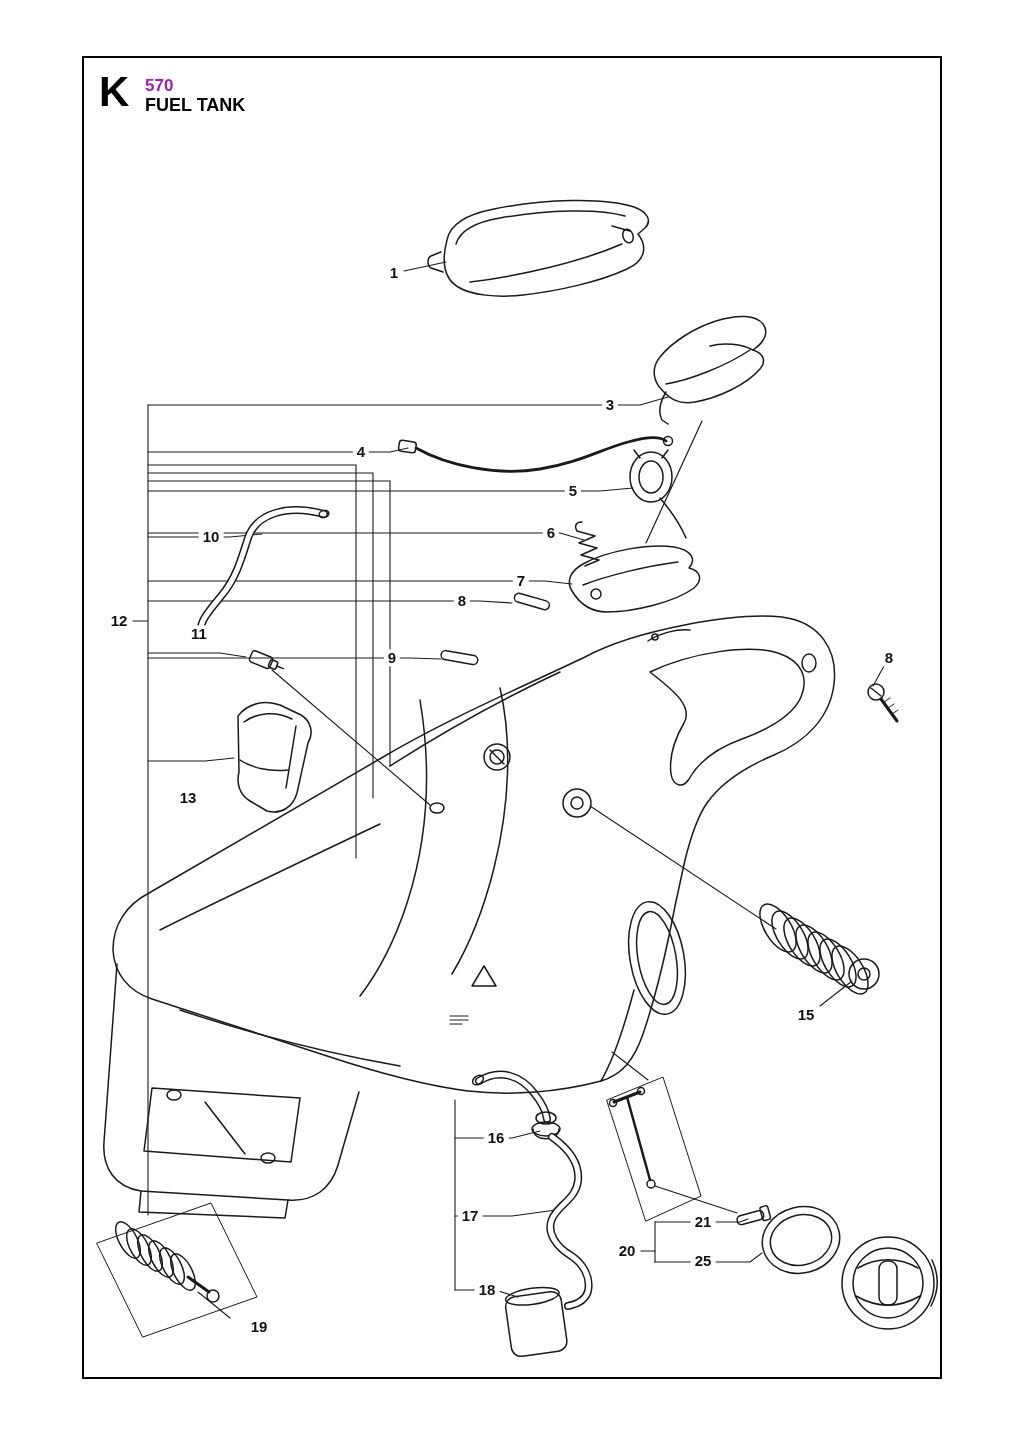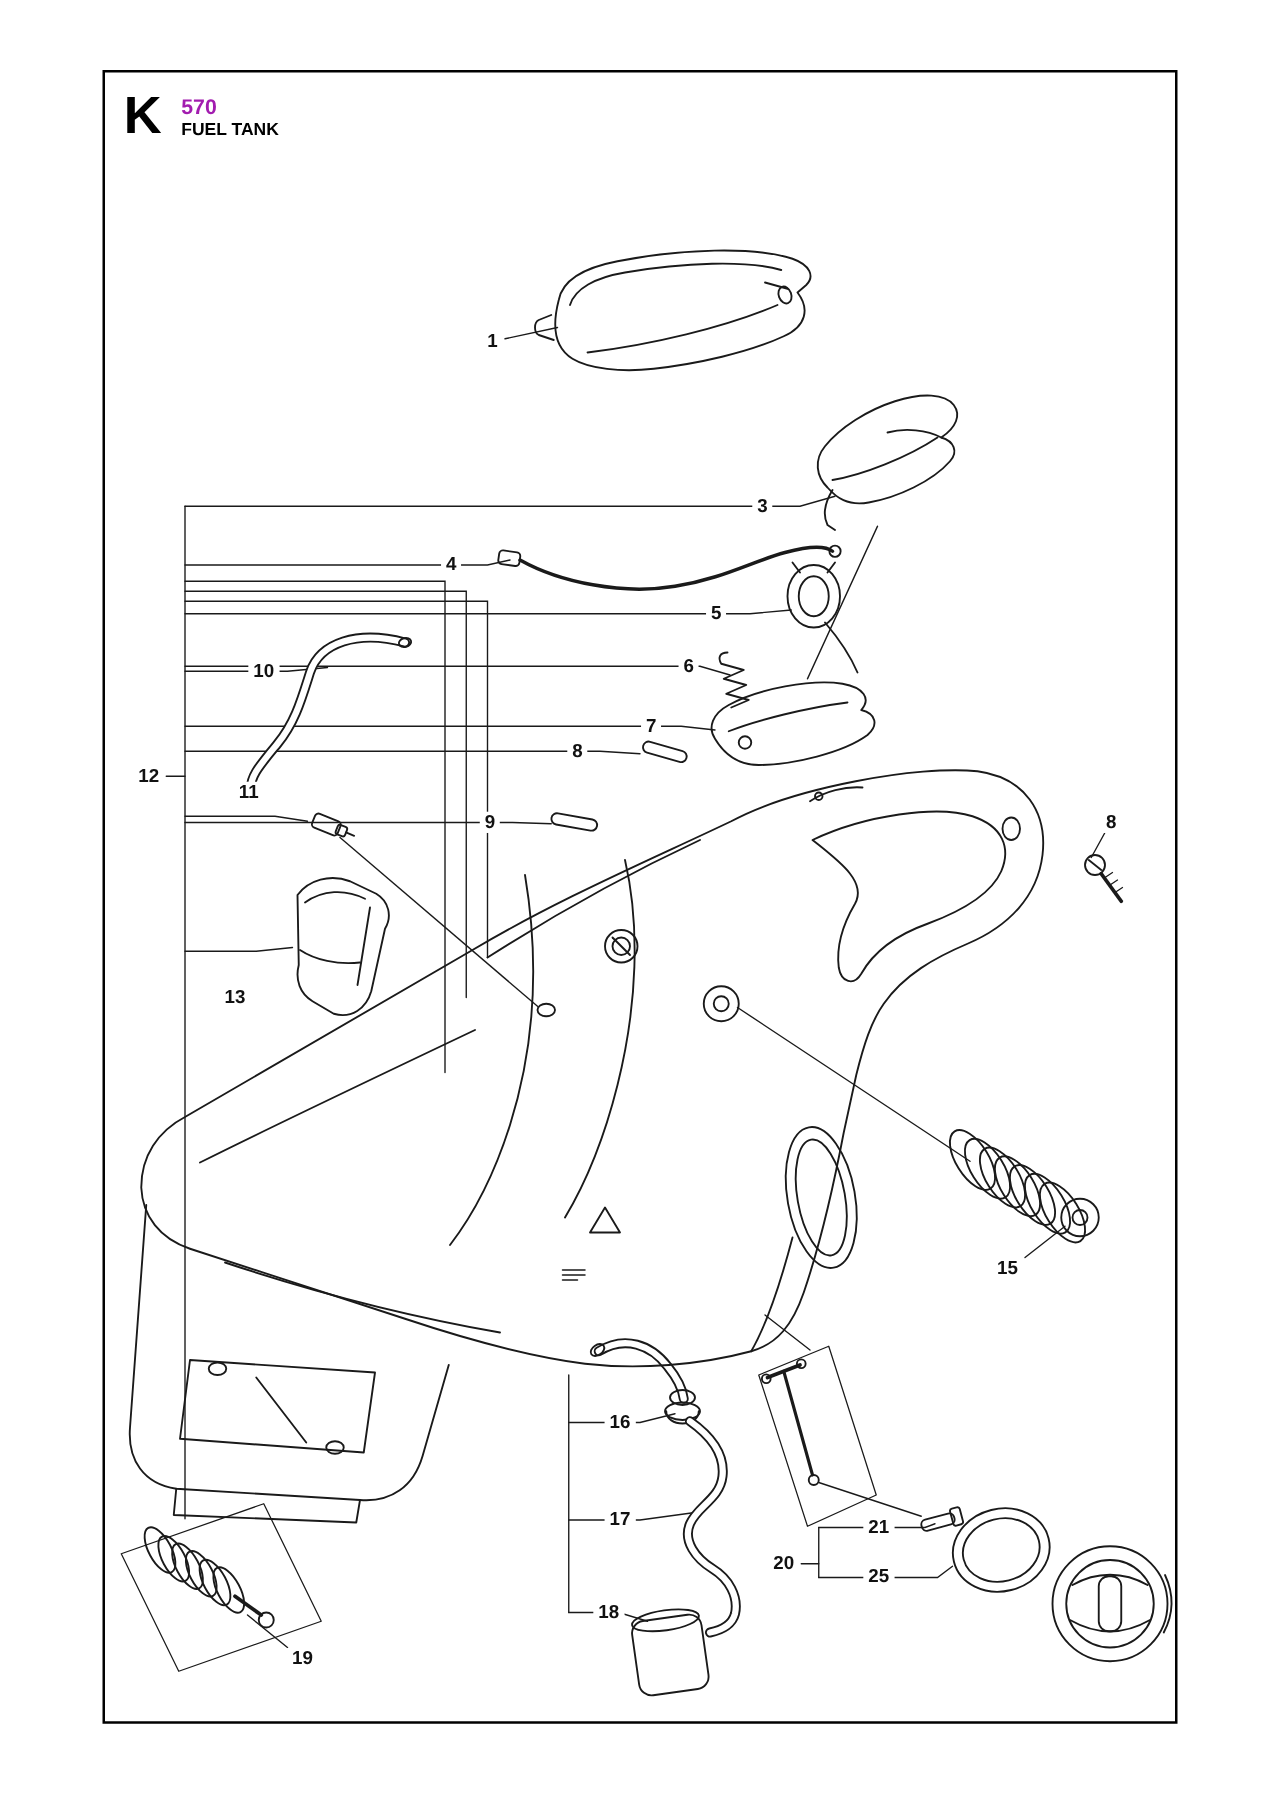--- a/index.html
+++ b/index.html
@@ -8,21 +8,21 @@
     font-family:"Liberation Sans",sans-serif;overflow:hidden;
   }
   svg.art{position:absolute;left:0;top:0;display:block;}
   .hdr-letter{
     position:absolute;left:99px;top:68px;font-size:42px;font-weight:700;color:#000;
   }
   .hdr-model{
     position:absolute;left:145px;top:76px;font-size:17px;font-weight:700;color:#a21caf;
   }
   .hdr-title{
-    position:absolute;left:145px;top:95px;font-size:14px;font-weight:700;color:#000;
+    position:absolute;left:145px;top:95px;font-size:18px;font-weight:700;color:#000;
   }
   .part-num{
     position:absolute;transform:translate(-50%,-50%);
     font-size:15px;font-weight:700;color:#111;background:#fff;
     padding:0 4px;line-height:1.15;white-space:nowrap;
   }
 </style>
 </head>
 <body>
 
@@ -261,20 +261,20 @@
   <div class="part-num" style="left:521px;top:581px">7</div>
   <div class="part-num" style="left:462px;top:601px">8</div>
   <div class="part-num" style="left:392px;top:658px">9</div>
   <div class="part-num" style="left:211px;top:537px">10</div>
   <div class="part-num" style="left:199px;top:634px">11</div>
   <div class="part-num" style="left:119px;top:621px">12</div>
   <div class="part-num" style="left:188px;top:798px">13</div>
   <div class="part-num" style="left:889px;top:658px">8</div>
   <div class="part-num" style="left:806px;top:1015px">15</div>
   <div class="part-num" style="left:496px;top:1138px">16</div>
-  <div class="part-num" style="left:496px;top:1216px">17</div>
+  <div class="part-num" style="left:470px;top:1216px">17</div>
   <div class="part-num" style="left:487px;top:1290px">18</div>
-  <div class="part-num" style="left:242px;top:1327px">19</div>
+  <div class="part-num" style="left:259px;top:1327px">19</div>
   <div class="part-num" style="left:627px;top:1251px">20</div>
   <div class="part-num" style="left:703px;top:1222px">21</div>
   <div class="part-num" style="left:703px;top:1261px">25</div>
 
 </div>
 
 </body></html>

